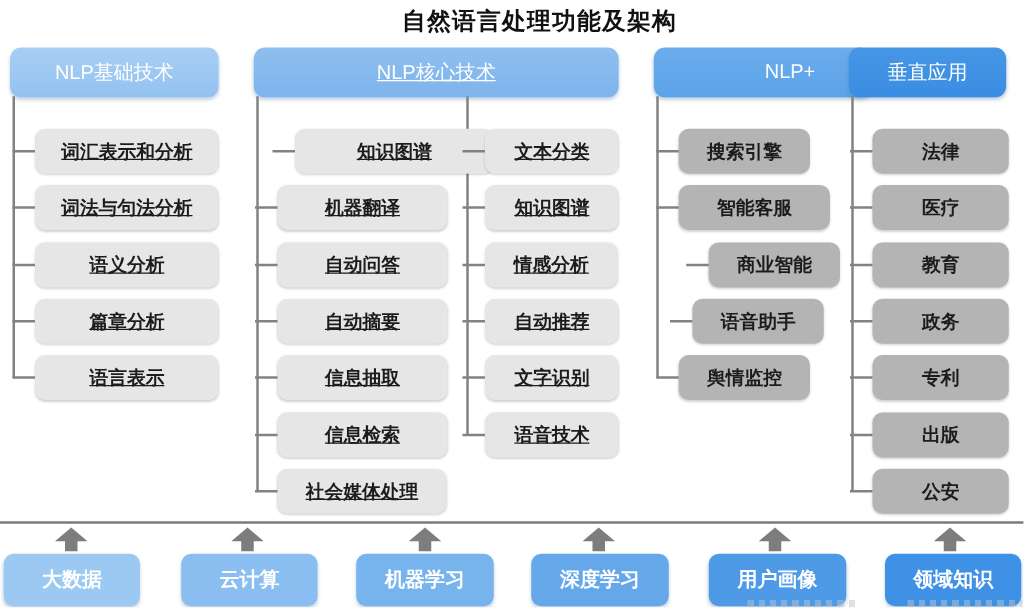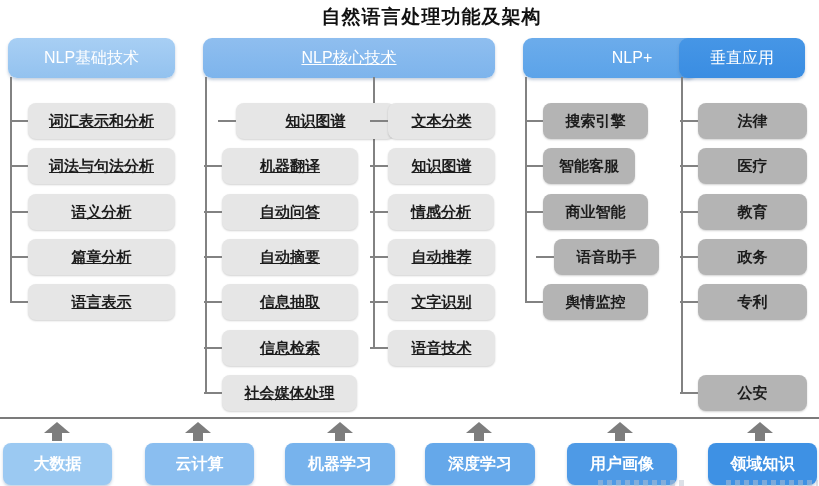--- a/index.html
+++ b/index.html
@@ -94,30 +94,31 @@
   <div class="b light" style="left:222px;top:375px;width:135px">社会媒体处理</div>
 
   <div class="b light" style="left:388px;top:103px;width:107px">文本分类</div>
   <div class="b light" style="left:388px;top:148px;width:107px">知识图谱</div>
   <div class="b light" style="left:388px;top:194px;width:106px">情感分析</div>
   <div class="b light" style="left:388px;top:239px;width:107px">自动推荐</div>
   <div class="b light" style="left:388px;top:284px;width:107px">文字识别</div>
   <div class="b light" style="left:388px;top:330px;width:107px">语音技术</div>
 
   <div class="b dark" style="left:543px;top:103px;width:105px">搜索引擎</div>
-  <div class="b dark" style="left:543px;top:148px;width:92px">智能客服</div>
-  <div class="b dark" style="left:543px;top:194px;width:105px">商业智能</div>
+  <div class="b dark" style="left:543px;top:148px;width:121px">智能客服</div>
+  <div class="b dark" style="left:567px;top:194px;width:105px">商业智能</div>
   <div class="b dark" style="left:554px;top:239px;width:105px">语音助手</div>
   <div class="b dark" style="left:543px;top:284px;width:105px">舆情监控</div>
 
   <div class="b dark" style="left:698px;top:103px;width:109px">法律</div>
   <div class="b dark" style="left:698px;top:148px;width:109px">医疗</div>
   <div class="b dark" style="left:698px;top:194px;width:109px">教育</div>
   <div class="b dark" style="left:698px;top:239px;width:109px">政务</div>
   <div class="b dark" style="left:698px;top:284px;width:109px">专利</div>
+  <div class="b dark" style="left:698px;top:330px;width:109px">出版</div>
   <div class="b dark" style="left:698px;top:375px;width:109px">公安</div>
 
   <div class="baseline"></div>
   <div class="arrow" style="left:44px"></div>
   <div class="arrow" style="left:185px"></div>
   <div class="arrow" style="left:327px"></div>
   <div class="arrow" style="left:466px"></div>
   <div class="arrow" style="left:607px"></div>
   <div class="arrow" style="left:747px"></div>
 

